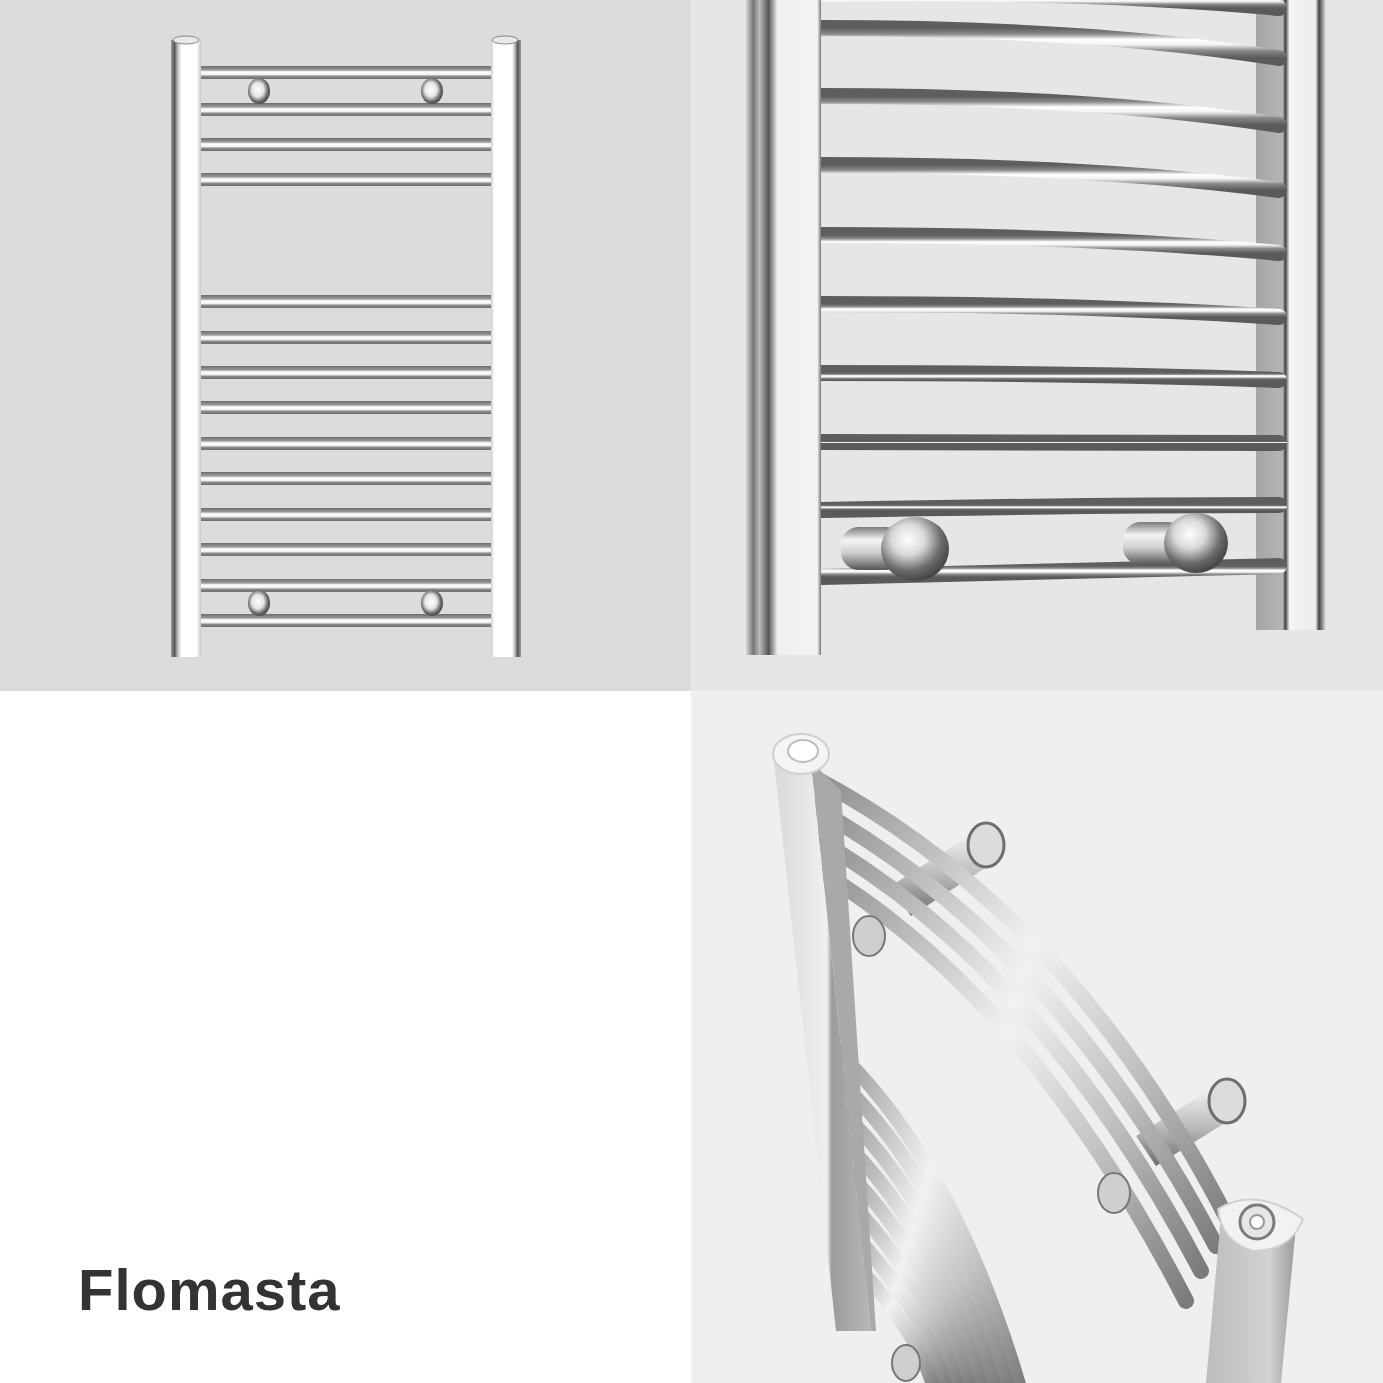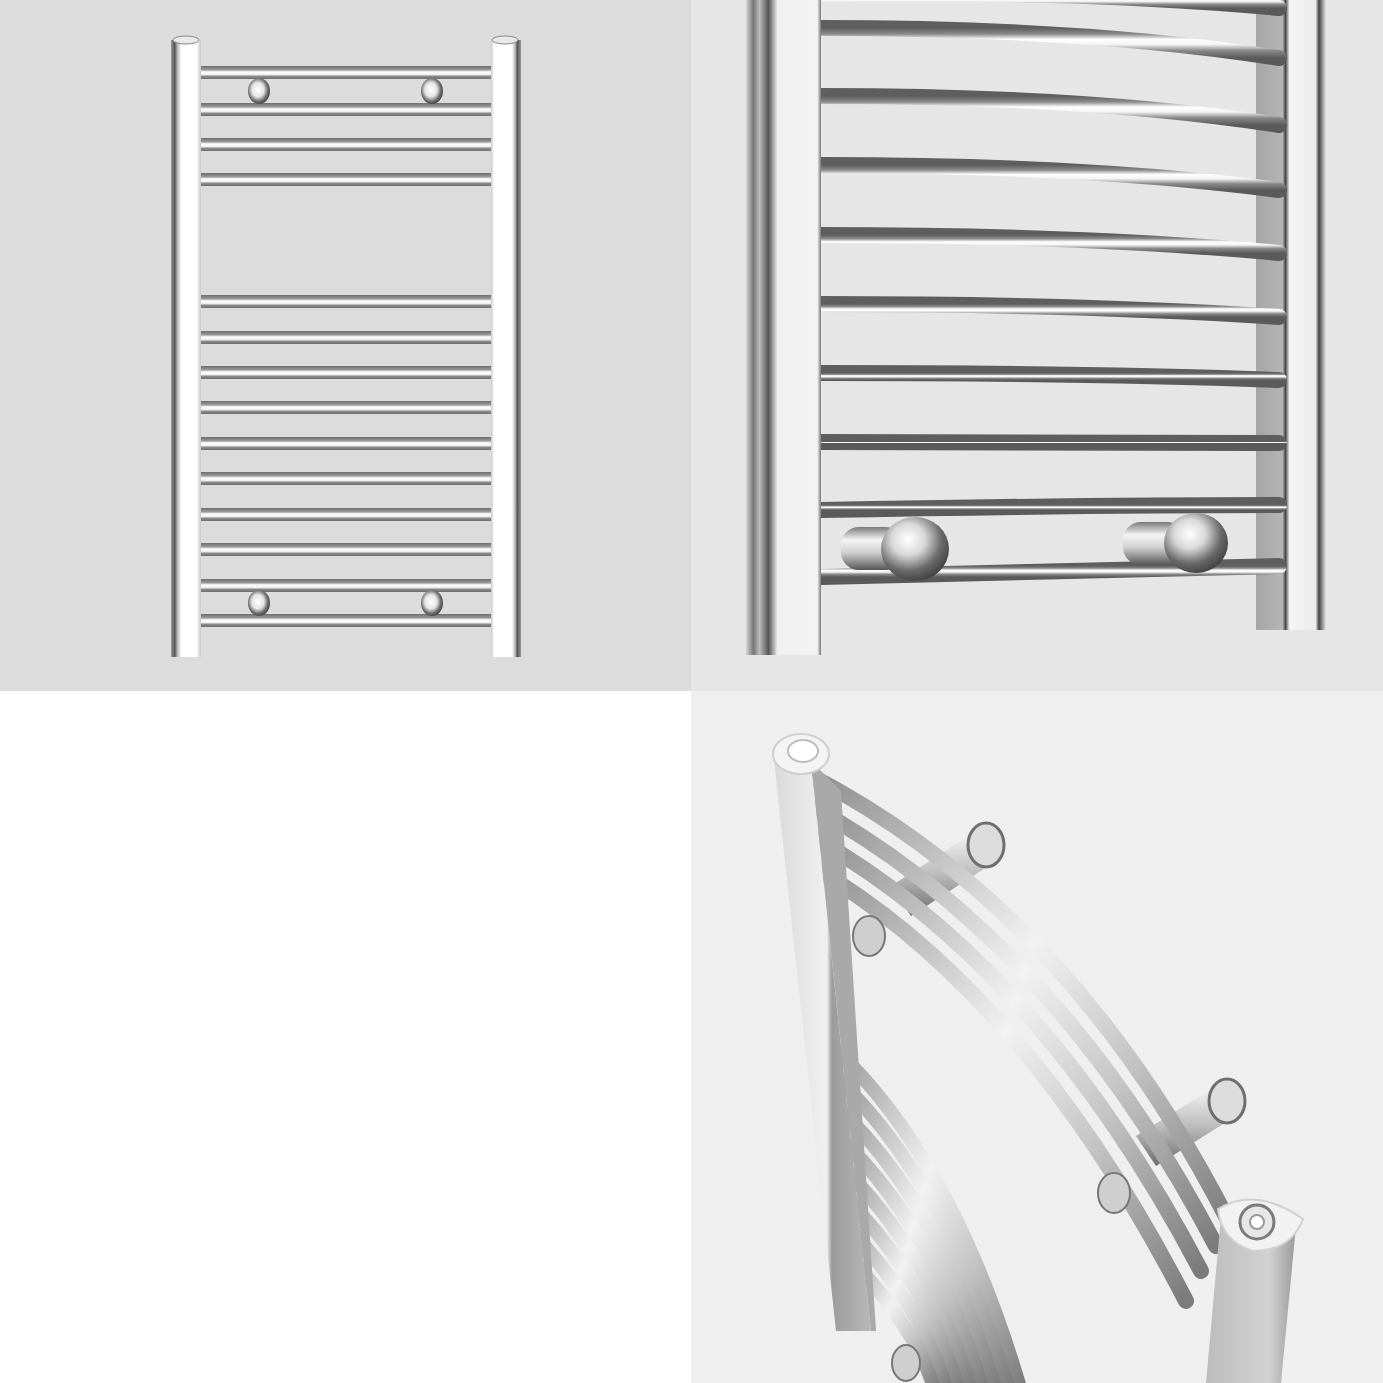--- a/index.html
+++ b/index.html
@@ -165,20 +165,23 @@
         <rect x="150" y="527" width="62" height="43" rx="18" fill="url(#crValveBody)"></rect>
         <ellipse cx="224" cy="549" rx="34" ry="32" fill="url(#crValve)"></ellipse>
         <rect x="432" y="522" width="62" height="43" rx="18" fill="url(#crValveBody)"></rect>
         <ellipse cx="505" cy="543" rx="32" ry="30" fill="url(#crValve)"></ellipse>
       </g>
 
       <rect x="55" y="0" width="75" height="655" fill="url(#crUpL)"></rect>
     </svg>
   </div>
 
+  <div class="panel" id="p-bl">
+    <div class="logo">Flomasta</div>
+  </div>
 
   <div class="panel" id="p-br">
     <svg width="692" height="692" viewBox="0 0 692 692">
       <defs>
         <linearGradient id="abar" x1="0" y1="0" x2="1" y2="1">
           <stop offset="0" stop-color="#8c8c8c"></stop>
           <stop offset="0.45" stop-color="#f2f2f2"></stop>
           <stop offset="0.7" stop-color="#c4c4c4"></stop>
           <stop offset="1" stop-color="#7b7b7b"></stop>
         </linearGradient>

